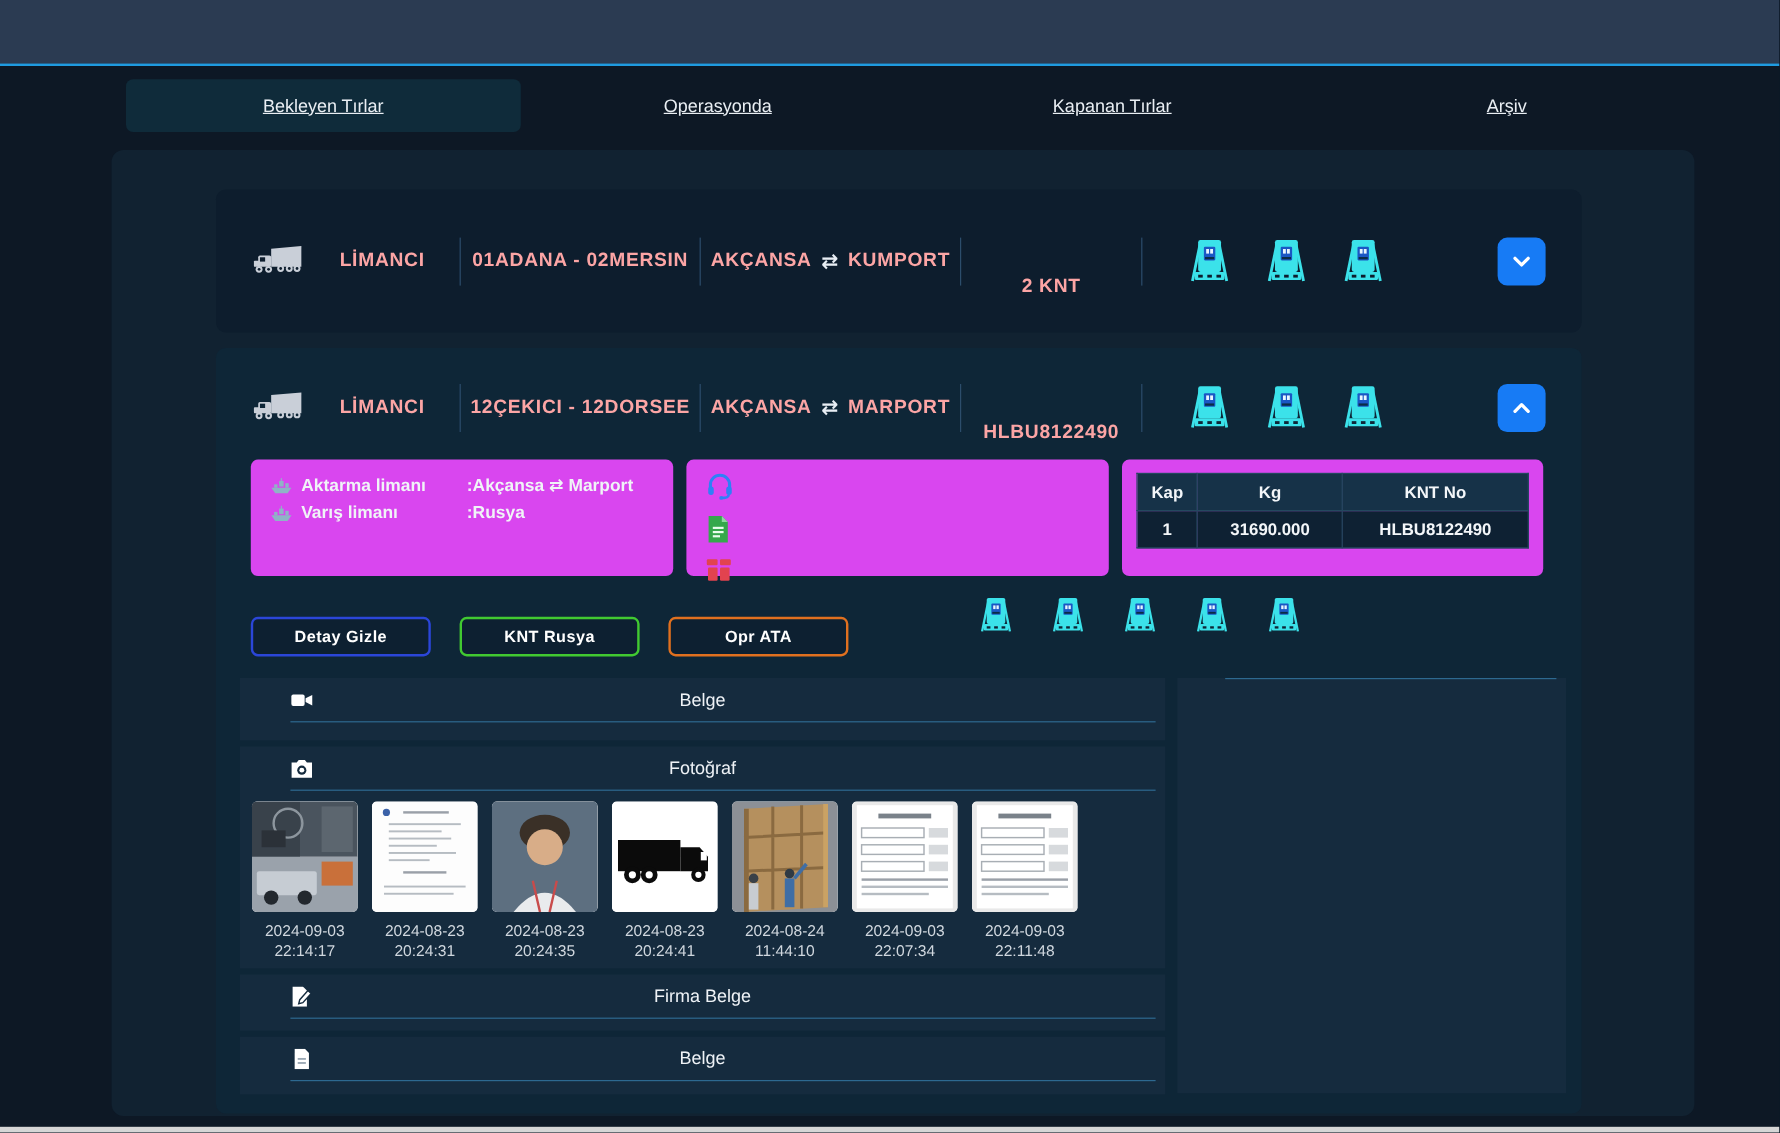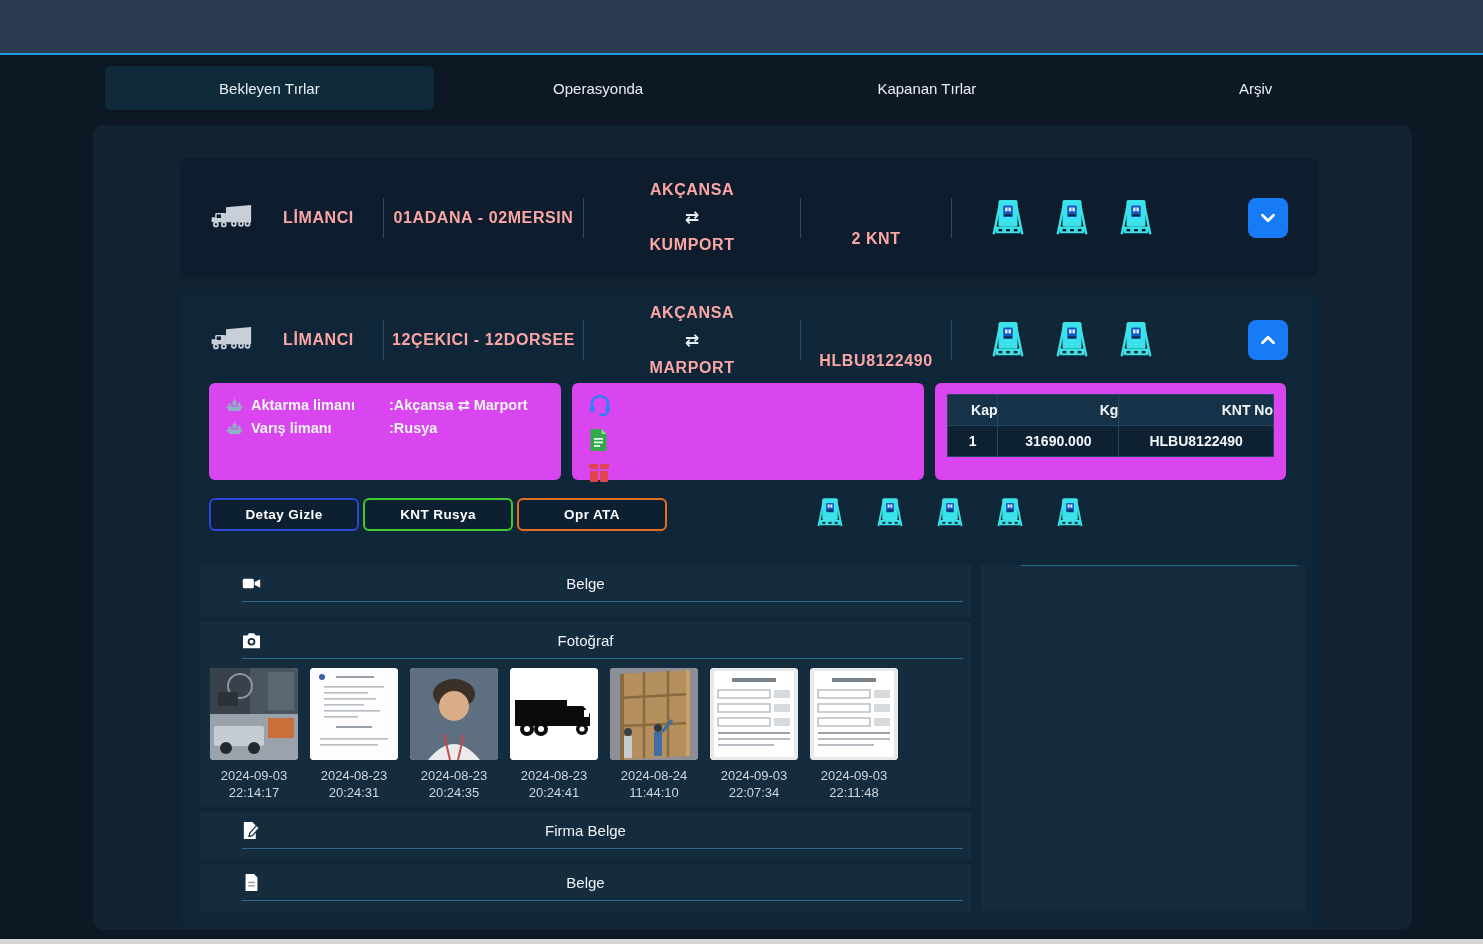--- a/index.html
+++ b/index.html
@@ -9,37 +9,37 @@
     background:#0d1825;
     font-family:"Liberation Sans","DejaVu Sans",sans-serif;
     color:#eef2f6;
   }
   
   .topbar { position:absolute; top:0; left:0; width:100%; height:55px;
     background:#2b3b52; border-bottom:2px solid #1f9be0; }
   
   .tabs { position:absolute; top:66px; left:105px; width:1315px; height:44px; display:flex; }
   .tab { flex:1; display:flex; align-items:center; justify-content:center;
-    color:#e9eef3; font-size:15px; border-radius:6px; cursor:pointer; }
+    color:#e9eef3; font-size:15px; border-radius:6px; cursor:pointer;text-decoration:underline; }
   .tab.active { background:#0f2b3a; }
   
   .main { position:absolute; left:93px; top:125px; width:1319px; height:805px;
     background:#112231; border-radius:10px; }
   .card { position:absolute; left:87px; width:1138px; border-radius:8px; }
   .card1 { top:33px; height:119px; background:#0d1d2d; }
   .card2 { top:165px; height:638px; background:#0e2637; }
   
   .head-row { position:absolute; top:0; left:0; width:100%; display:flex; align-items:center; }
   .card1 .head-row { height:119px; }
   .card2 .head-row { height:100px; }
   .seg-truck { width:74px; padding-left:28px; display:flex; align-items:center; }
   .seg-truck svg { width:46px; height:32px; }
   .seg-company { width:129px; text-align:center; }
   .seg-vehicle { width:199px; text-align:center; }
-  .seg-ports { width:216px; display:flex; align-items:center; justify-content:center; gap:8px;flex-direction:column; }
+  .seg-ports { width:216px; display:flex; align-items:center; justify-content:center; gap:8px; }
   .seg-knt { width:150px; text-align:center;margin-top:42px; }
   .seg-status { width:239px; display:flex; align-items:center; justify-content:center; gap:22px; }
   .t-blue { color:#fca5a5; font-weight:700; font-size:16px; letter-spacing:.6px; }
   .vdiv { width:1px; height:40px; background:#2c4d6b; }
   .exchange { color:#e8eef4; font-size:17px; font-weight:700; }
   .trailer-icon svg { width:42px; height:40px; display:block; }
   .btn-chevron { margin-left:auto; margin-right:30px; width:40px; height:40px;
     background:#177bf5; border-radius:8px; display:flex; align-items:center;
     justify-content:center; cursor:pointer; }
   .btn-chevron svg { width:22px; height:22px; }
@@ -49,25 +49,25 @@
   .p-icons { left:392px; width:352px; padding:10px 0 0 16px; display:flex;
     flex-direction:column; gap:7px; }
   .p-table { left:755px; width:351px; padding:11px 12px; }
   .info-row { display:flex; align-items:center; margin-bottom:7px; }
   .info-ship { width:26px; } .info-ship svg { width:19px; height:14px; display:block; }
   .info-label { width:138px; font-weight:700; font-size:14.5px; color:#f0f4f7; }
   .info-value { font-weight:600; font-size:14.5px; color:#f0f4f7; }
   .kv-table { border-collapse:collapse; width:100%; }
   .kv-table th, .kv-table td { border:1px solid #24485f; text-align:center;
     font-size:14px; font-weight:700; color:#f3f6f9; height:31px; }
-  .kv-table th { background:#163248;text-align:right; }
+  .kv-table th { background:#163248; }
   .kv-table td { background:#0e2133; }
   .col-kap{width:51px;} .col-kg{width:122px;} .col-knt{width:156px;}
   
-  .actions { position:absolute; top:208px; left:29px; display:flex; gap:4px; }
+  .actions { position:absolute; top:224px; left:29px; display:flex; gap:24px; }
   .btn { width:150px; height:33px; border-radius:6px; background:#0d2031;
     color:#fff; font-weight:700; font-size:13.5px; letter-spacing:.4px;
     display:flex; align-items:center; justify-content:center; cursor:pointer; }
   .btn-blue { border:2px solid #2b46d8; }
   .btn-green { border:2px solid #41c931; }
   .btn-orange { border:2px solid #e0701f; }
   .mini-status { position:absolute; top:205px; left:630px; width:280px;
     display:flex; justify-content:center; gap:26px; }
   .mini-status .trailer-icon svg { width:34px; height:36px; }
   

